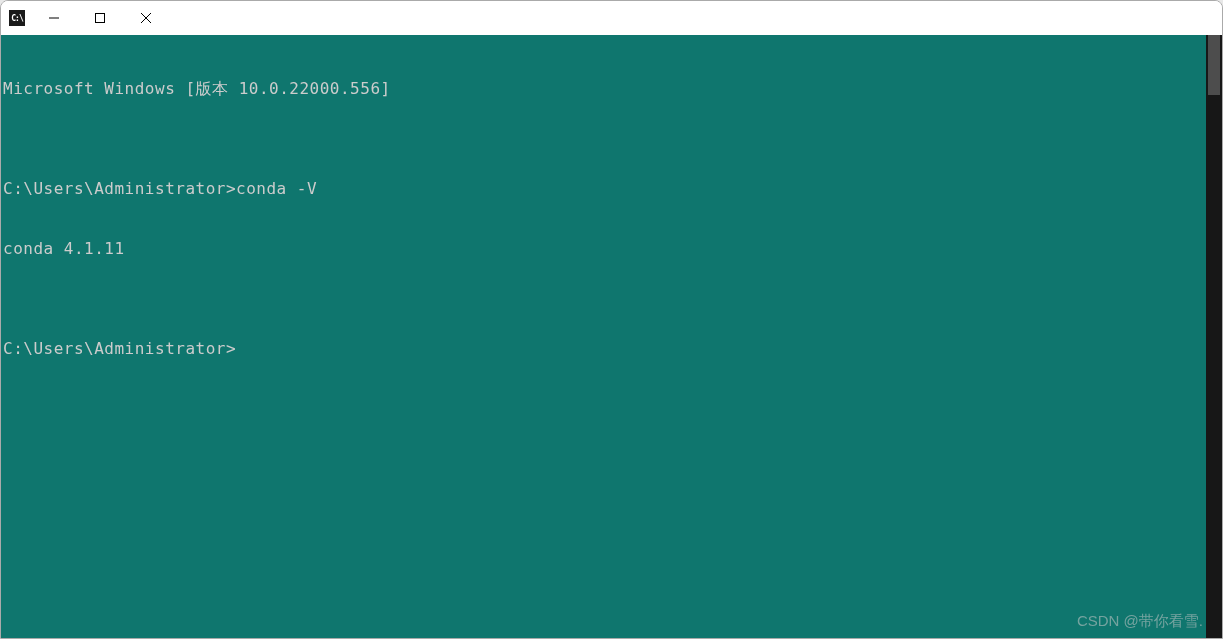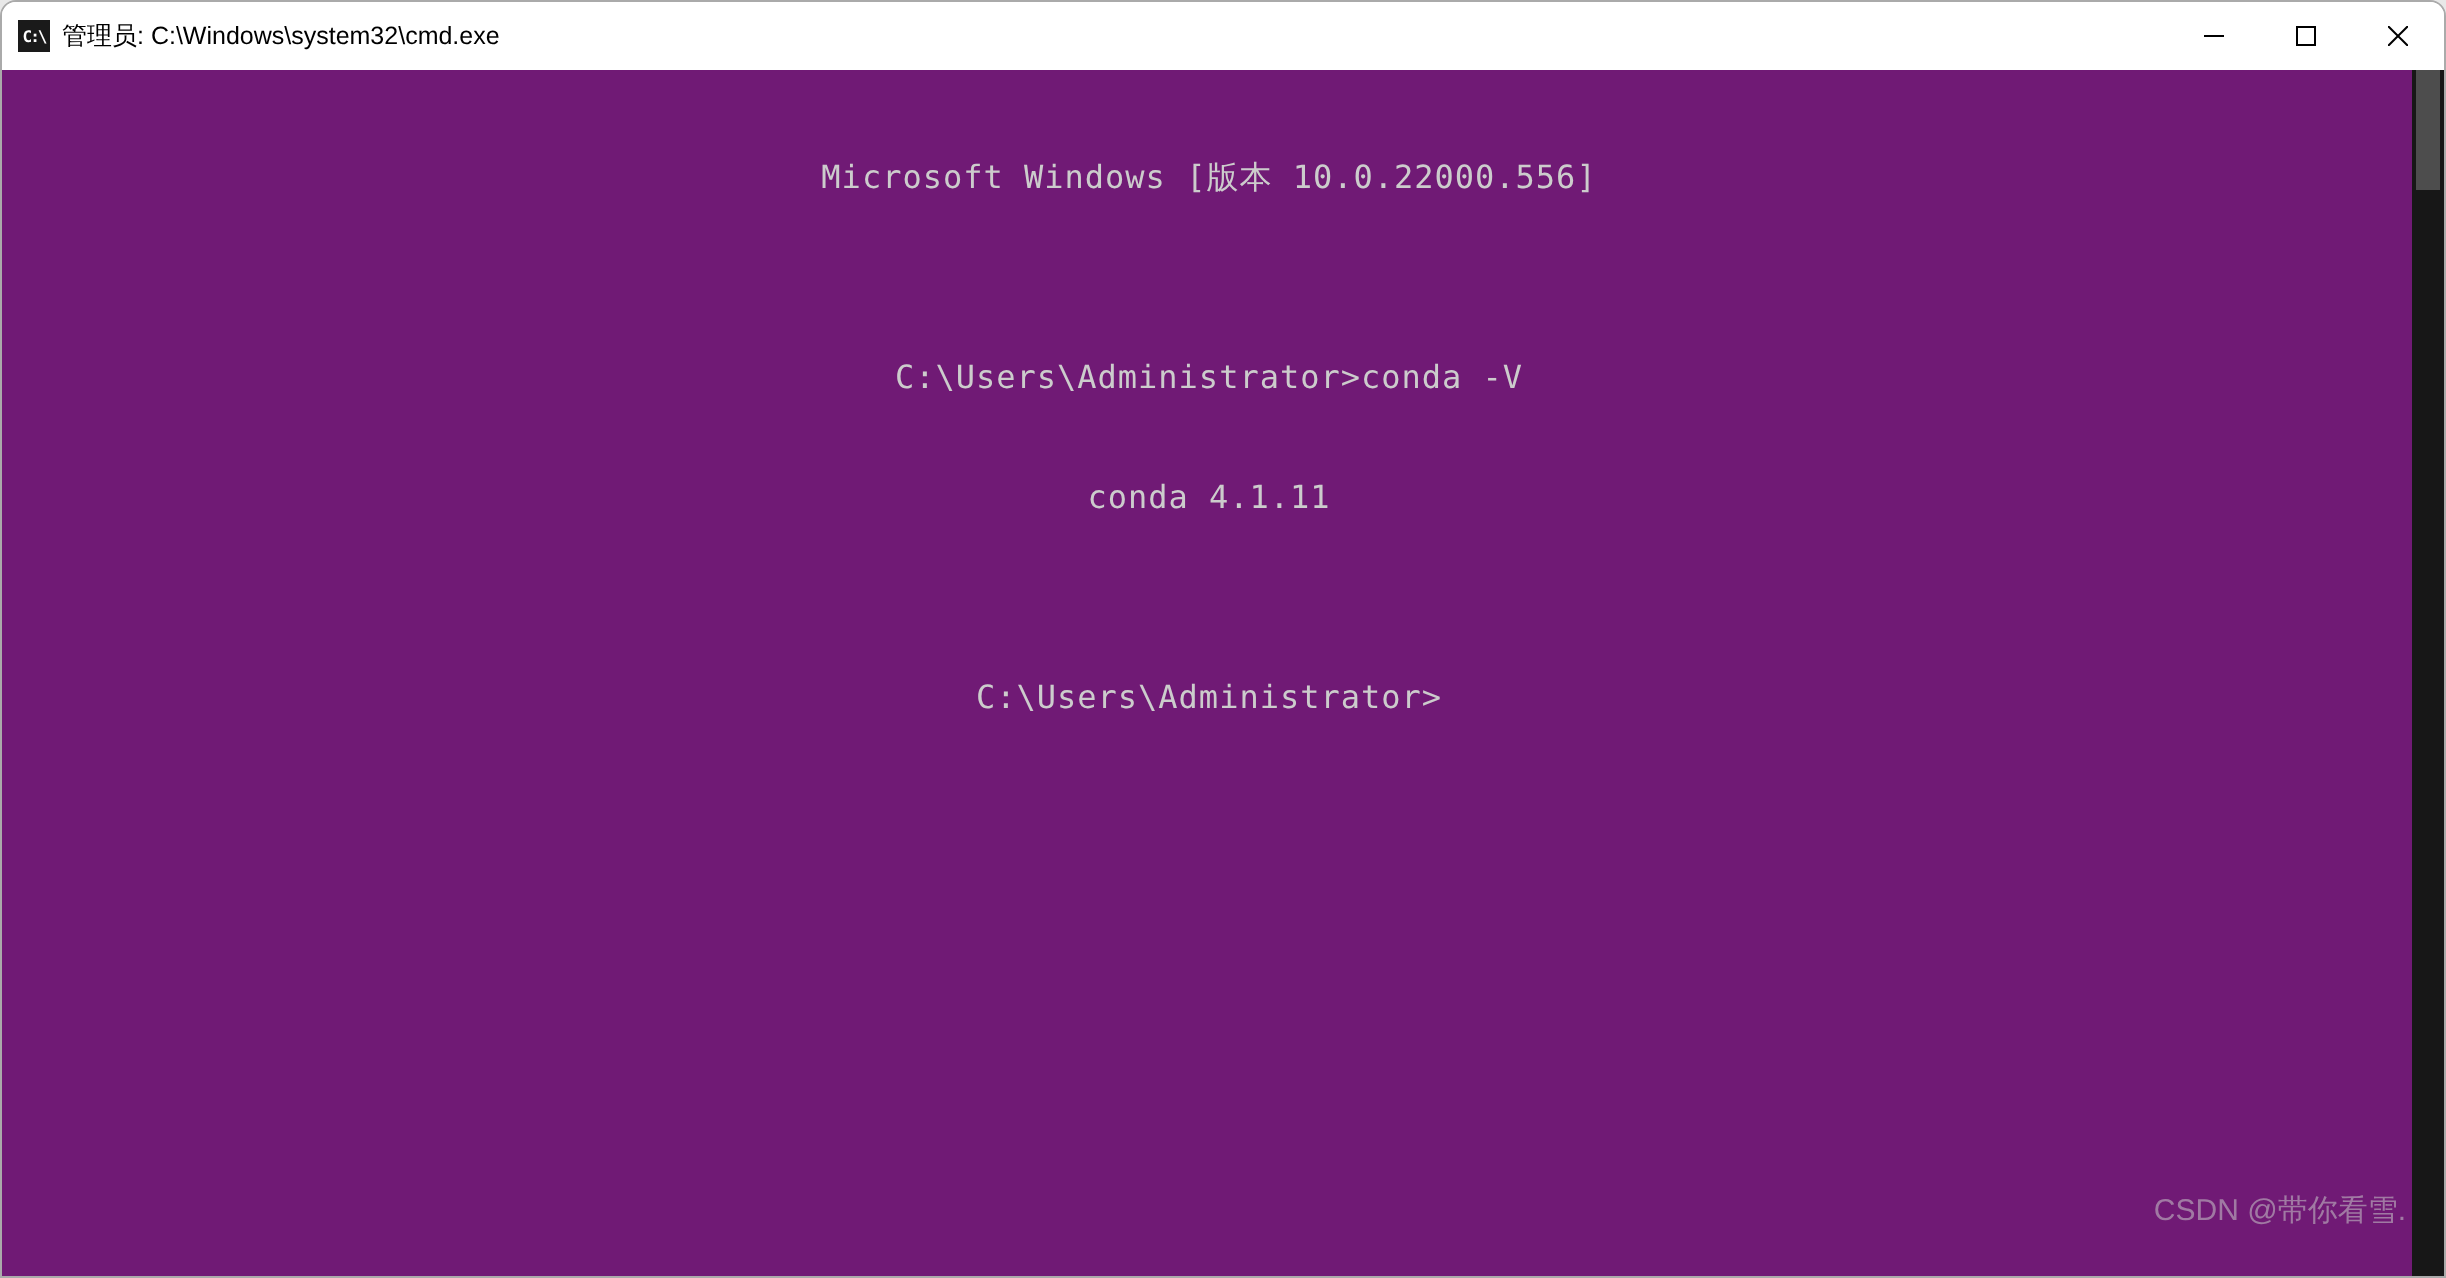--- a/index.html
+++ b/index.html
@@ -76,25 +76,24 @@
       cursor: pointer;
     }
     
     .window-control svg {
       width: 10px;
       height: 10px;
     }
     
     .terminal-area {
       flex: 1;
-      background: #701a75;
+      background: #0f766e;
       position: relative;
       overflow: hidden;
       display: flex;
-      text-align: center;
     }
     
     .terminal-content {
       flex: 1;
       padding: 4px 0 0 2px;
       font-family: "NSimSun", "SimSun", "Consolas", monospace;
       font-size: 16px;
       line-height: 20px;
       color: #cccccc;
       white-space: pre;
@@ -116,37 +115,36 @@
       top: 0;
       left: 2px;
       right: 2px;
       height: 60px;
       background: #4d4d4d;
       border-radius: 0;
     }
     
     .watermark {
       position: absolute;
-      bottom: 24px;
+      bottom: 8px;
       right: 20px;
       color: rgba(200, 200, 200, 0.55);
       font-size: 15px;
       font-family: "Microsoft YaHei", sans-serif;
       pointer-events: none;
     }
   </style>
 </head>
 <body>
 
 <div class="window">
   <div class="titlebar">
     <div class="titlebar-icon">
       <span class="titlebar-icon-inner">C:\</span>
     </div>
-    <div class="titlebar-text">管理员: C:\Windows\system32\cmd.exe</div>
     <div class="window-controls">
       <div class="window-control">
         <svg viewBox="0 0 10 10">
           <line x1="0" y1="5" x2="10" y2="5" stroke="#000" stroke-width="1"></line>
         </svg>
       </div>
       <div class="window-control">
         <svg viewBox="0 0 10 10">
           <rect x="0.5" y="0.5" width="9" height="9" fill="none" stroke="#000" stroke-width="1"></rect>
         </svg>

